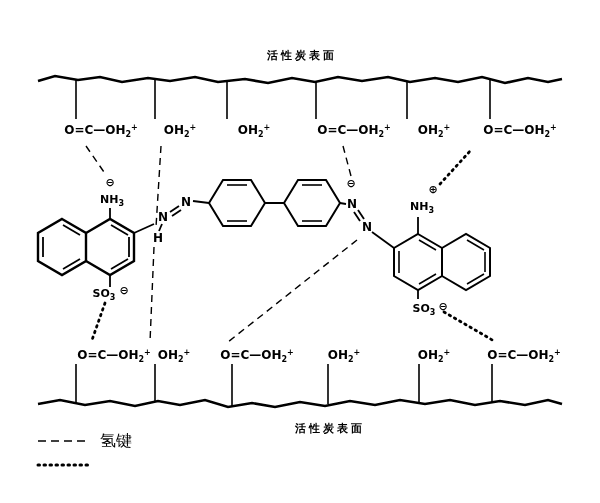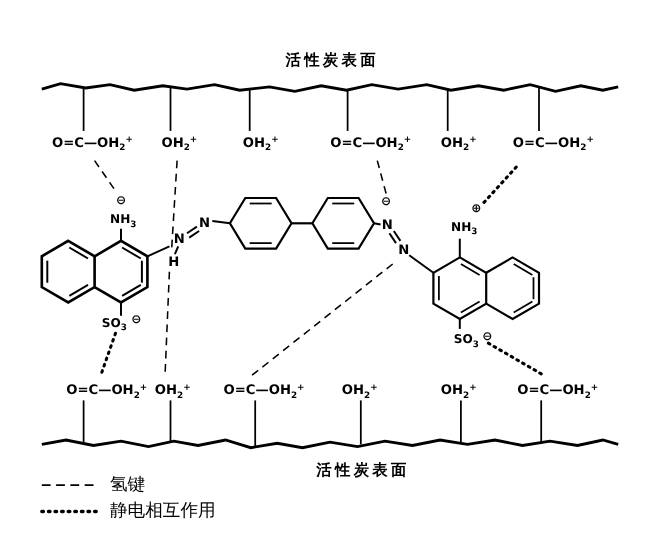--- a/index.html
+++ b/index.html
@@ -2,28 +2,28 @@
 <html><head>
 <meta charset="utf-8">
 <style>
   html,body { margin:0; padding:0; background:#fff; }
   .stage {
     position:relative; width:600px; height:503px; background:#ffffff;
     font-family:"DejaVu Sans","Liberation Sans",sans-serif; color:#000; overflow:hidden;
   }
   .stage svg { position:absolute; left:0; top:0; }
   .lbl { position:absolute; transform:translate(-50%,-50%); white-space:nowrap; line-height:1; }
-  .formula { font-size:12px; font-weight:bold; }
+  .formula { font-size:12px; font-weight:bold;margin-left:17px; }
   .formula sub { font-size:8px; font-weight:bold; vertical-align:-3px; }
   .formula sup { font-size:8px; font-weight:bold; vertical-align:4px; }
   .small-formula { font-size:11px; font-weight:bold; }
   .small-formula sub { font-size:8px; vertical-align:-3px; }
   .atom { font-size:12px; font-weight:bold; }
   .charge { font-size:11px; font-weight:bold; }
-  .surface-label { font-size:14px; font-weight:600; letter-spacing:3px; }
+  .surface-label { font-size:11px; font-weight:600; letter-spacing:3px; }
   .legend-label { position:absolute; transform:translateY(-50%); font-size:16px; white-space:nowrap; }
 </style>
 </head>
 <body>
 
 <div class="stage">
 
   <svg width="600" height="503" viewBox="0 0 600 503">
 
     <g stroke="#000" fill="none" stroke-width="1.4" stroke-dasharray="7,5">
@@ -162,15 +162,14 @@
   <div class="lbl charge" style="left:443px; top:306px;">⊖</div>
 
   <div class="lbl atom" style="left:163px; top:217px;">N</div>
   <div class="lbl atom" style="left:186px; top:202px;">N</div>
   <div class="lbl atom" style="left:158px; top:238px;">H</div>
   <div class="lbl charge" style="left:351px; top:183px;">⊖</div>
   <div class="lbl atom" style="left:352px; top:204px;">N</div>
   <div class="lbl atom" style="left:367px; top:227px;">N</div>
 
   <div class="legend-label" style="left:100px; top:441px;">氢键</div>
-  <div class="legend-label" style="left:100px; top:465px;">静电相互作用</div>
 
 </div>
 
 </body></html>

